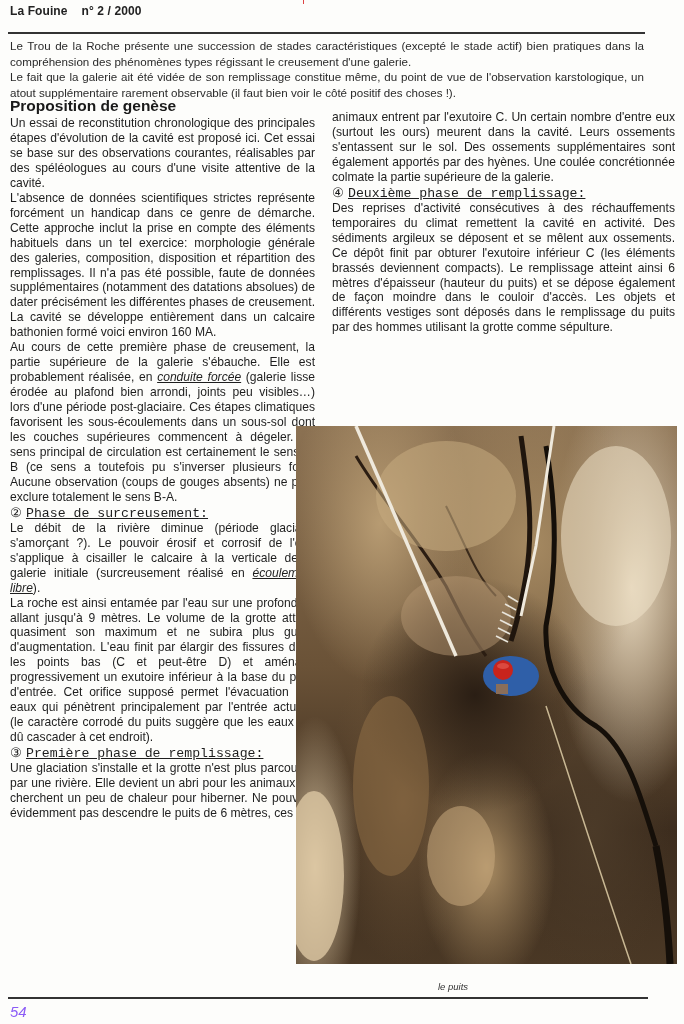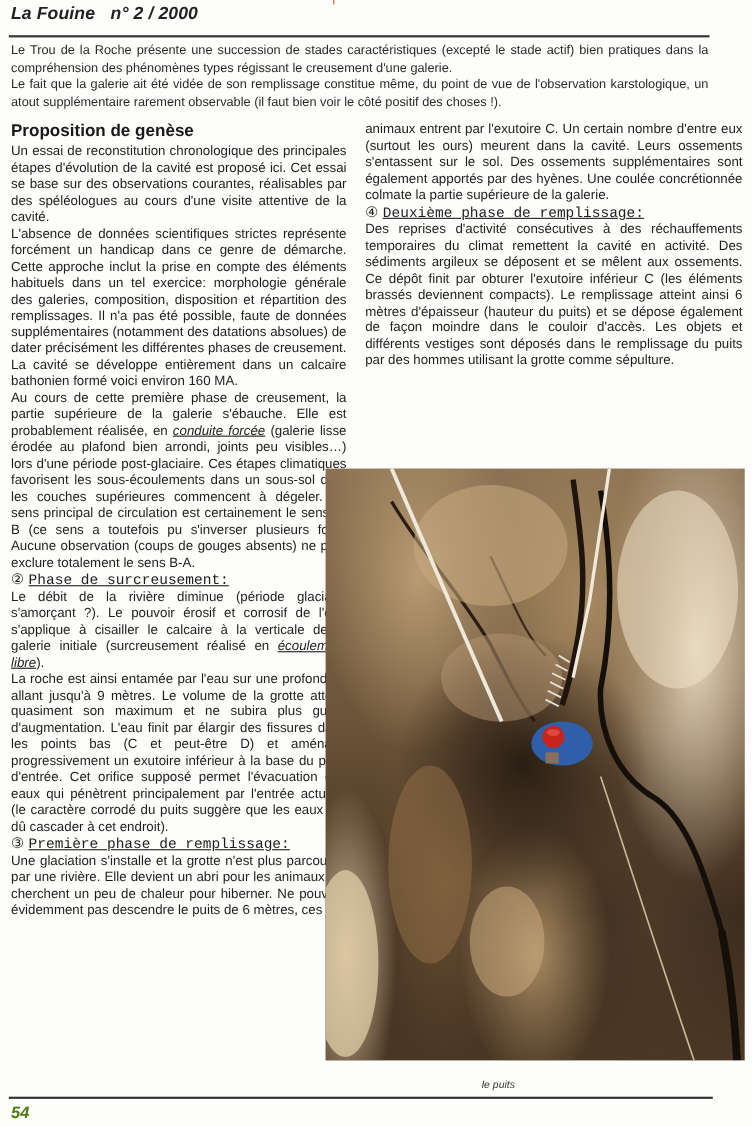--- a/index.html
+++ b/index.html
@@ -3,37 +3,37 @@
 <meta charset="utf-8">
 <style>
   html, body { margin: 0; padding: 0; }
   body {
     width: 684px; height: 1024px; position: relative; overflow: hidden;
     background: #fdfdfb; color: #1c1c1c;
     font-family: "Liberation Sans", sans-serif;
   }
   .masthead {
     position: absolute; left: 10px; top: 4px;
-    font-style: italic; font-weight: bold; font-size: 16px; color: #222;
+    font-weight: bold; font-size: 12px; color: #222;
     letter-spacing: 0.1px;
   }
   .masthead .issue { margin-left: 14px; }
   .rule-top { position: absolute; left: 8px; width: 637px; top: 32px; height: 2px; background: #333; }
   .intro {
     position: absolute; left: 10px; top: 38px; width: 634px;
     font-size: 11.6px; line-height: 15.6px; color: #2a2a2a;
     text-align: justify;
   }
   .intro p { margin: 0; }
   .col {
     position: absolute; font-size: 12.1px; line-height: 14.95px; color: #1e1e1e;
     text-align: justify; hyphens: manual;
   }
   .col p { margin: 0; }
-  .col-left { left: 10px; top: 111px; width: 305px; }
+  .col-left { left: 10px; top: 97px; width: 305px; }
   .col-right { left: 332px; top: 110px; width: 343px; }
   h2.section-title {
     margin: 0 0 1px 0; font-size: 15.5px; font-weight: bold; line-height: 18px; color: #1a1a1a;
   }
   .phase-head { font-size: 13.2px; line-height: 15px; margin: 1px 0 0 0; font-family: Liberation Mono, monospace; }
   .phase-head .num { display: inline-block; width: 16px; }
   .phase-head .label { text-decoration: underline; }
   .term { font-style: italic; text-decoration: underline; }
   .photo {
     position: absolute; left: 296px; top: 426px; width: 381px; height: 538px;
@@ -48,21 +48,21 @@
       radial-gradient(ellipse 20% 30% at 28% 70%, #6b5236 0%, rgba(107,82,54,0) 100%),
       radial-gradient(ellipse 20% 30% at 78% 75%, #4b3a28 0%, rgba(75,58,40,0) 100%),
       linear-gradient(180deg, #8b7152 0%, #6a5237 45%, #3d2d1e 75%, #4a3825 100%);
   }
   .photo svg { position: absolute; left: 0; top: 0; }
   .caption {
     position: absolute; left: 438px; top: 981px; font-style: italic; font-size: 9.5px; color: #333;
   }
   .rule-bottom { position: absolute; left: 8px; width: 640px; top: 997px; height: 2px; background: #333; }
   .page-num {
-    position: absolute; left: 10px; top: 1003px; font-style: italic; font-weight: bold; font-size: 15px; color: #4d7c0f;
+    position: absolute; left: 10px; top: 1003px; font-style: italic; font-weight: normal; font-size: 15px; color: #8b5cf6;
   }
   .tick { position: absolute; left: 303px; top: 0; width: 1px; height: 4px; background: #d44; }
 </style>
 </head>
 <body>
 
 <div class="tick"></div>
 
 <div class="masthead">
   <span>La Fouine</span><span class="issue">n° 2 / 2000</span>

